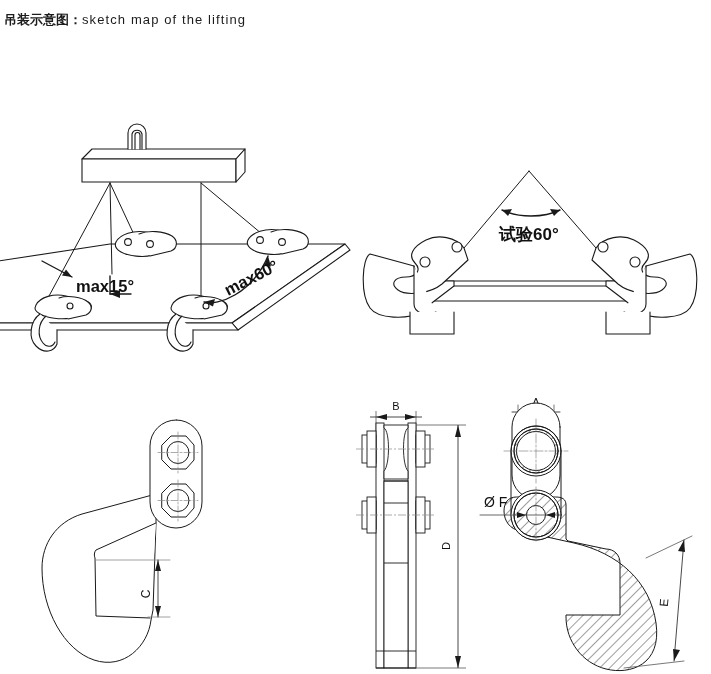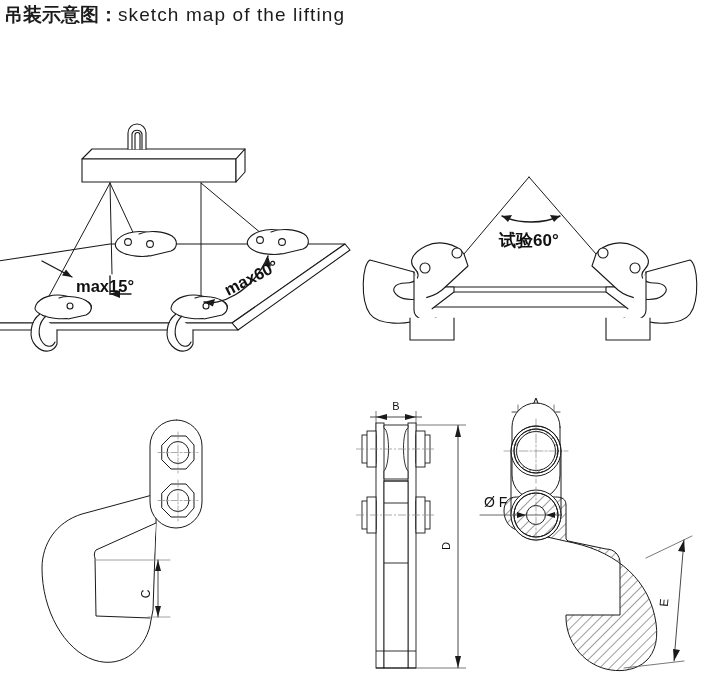--- a/index.html
+++ b/index.html
@@ -11,39 +11,39 @@
     width: 711px;
     height: 674px;
     position: relative;
     overflow: hidden;
     font-family: "Liberation Sans", "DejaVu Sans", sans-serif;
     color: #1a1a1a;
   }
   #page-title {
     position: absolute;
     left: 4px;
-    top: 2px;
-    font-size: 19px;
+    top: 11px;
+    font-size: 13px;
     letter-spacing: 0.6px;
     white-space: nowrap;
     color: #1c1c1c;
   }
   #page-title .cn {
     font-weight: bold;
     letter-spacing: 0px;
   }
   #page-title .en {
     font-weight: normal;
     letter-spacing: 1.1px;
   }
   .figure {
     position: absolute;
   }
   #fig-lifting-arrangement { left: 0px;   top: 116px; width: 350px; height: 240px; }
-  #fig-test-angle         { left: 368px; top: 150px; width: 343px; height: 202px; }
+  #fig-test-angle         { left: 368px; top: 144px; width: 343px; height: 202px; }
   #fig-hook-side          { left: 38px;  top: 398px; width: 252px; height: 276px; }
   #fig-hook-front         { left: 354px; top: 393px; width: 132px; height: 281px; }
   #fig-hook-section       { left: 478px; top: 393px; width: 233px; height: 281px; }
   svg { display: block; overflow: visible; }
   .lbl {
     font-family: "Liberation Sans", "DejaVu Sans", sans-serif;
     fill: #111111;
   }
 </style>
 </head>

